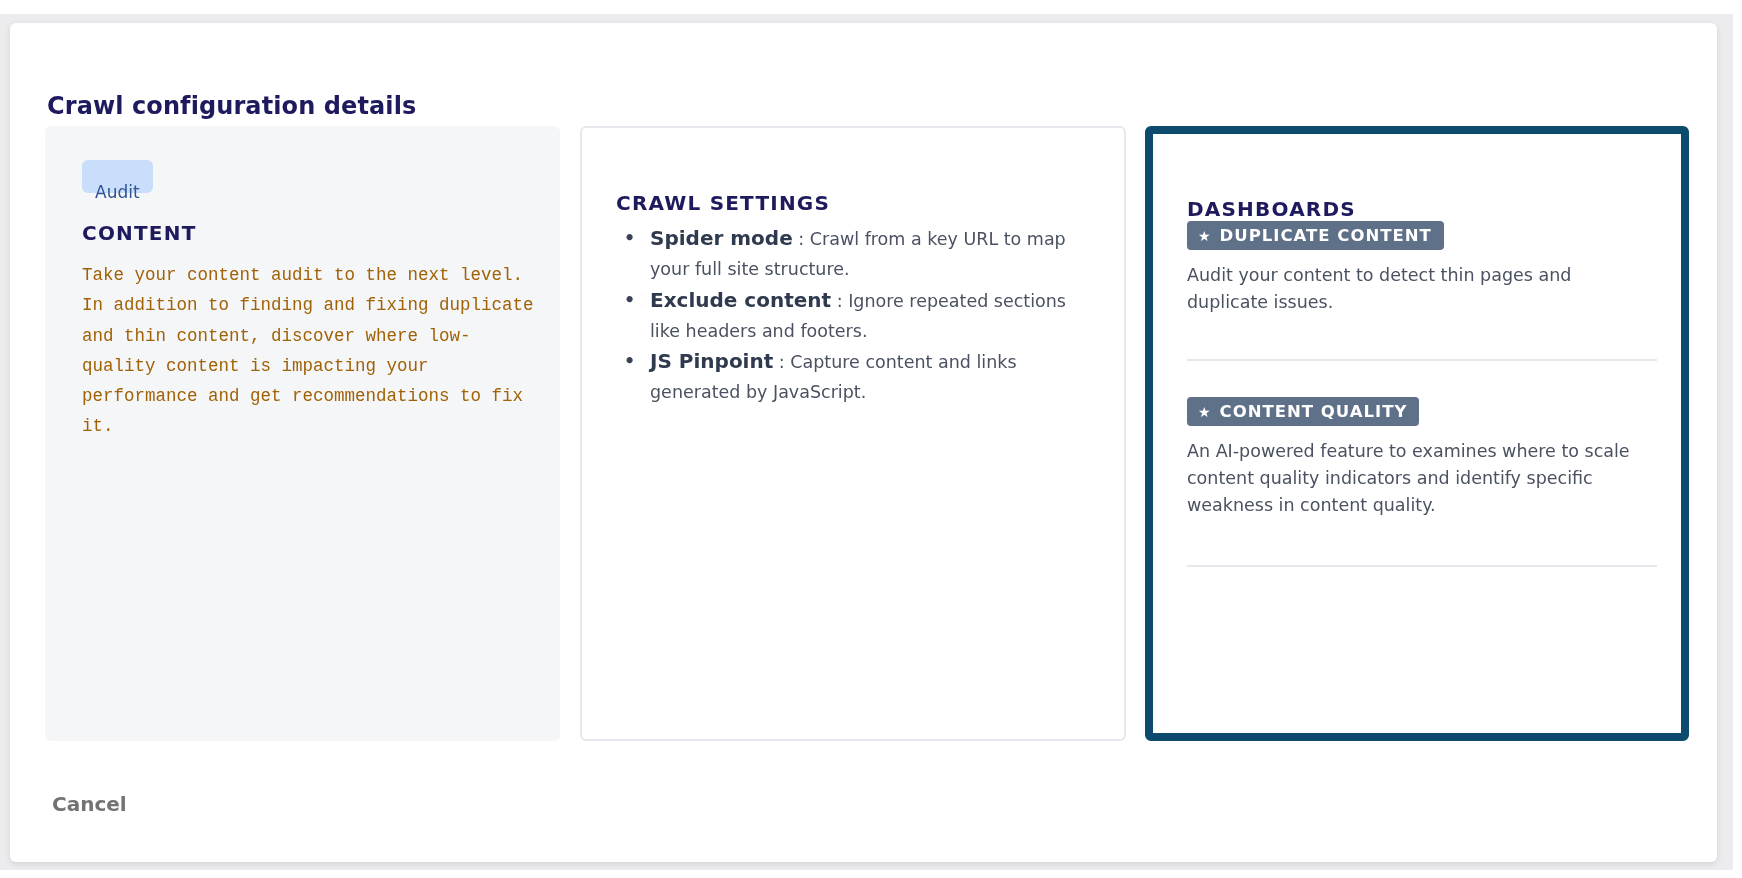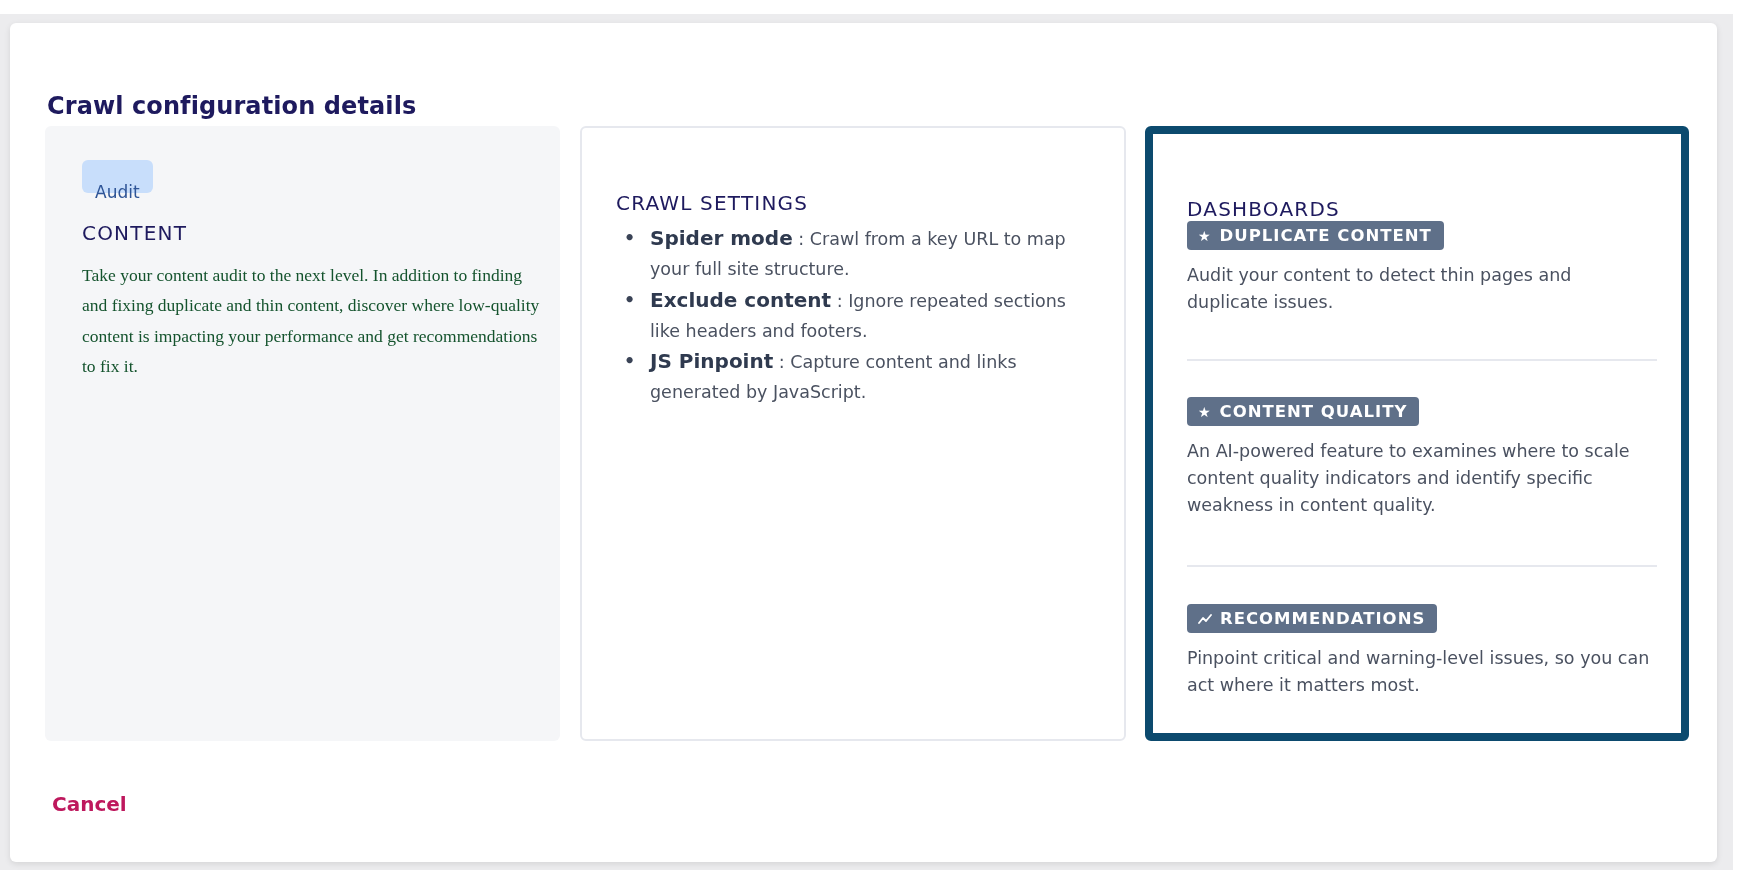--- a/index.html
+++ b/index.html
@@ -29,26 +29,26 @@
     .panel-mid  { left: 570px; width: 546px; background: #fff; border: 2px solid #e6e8ee; }
     .panel-right{ left: 1135px; width: 544px; background: #fff; border: 8px solid #0c4a6e; }
 
     .badge-audit {
       position: absolute; left: 37px; top: 34px; height: 33px; padding: 16px 13px;
       background: #c8defb; color: #2f5597; border-radius: 6px;
       font-size: 17px; line-height: 33px;
       font-family: "DejaVu Sans", sans-serif;
     }
     .heading {
-      position: absolute; font-size: 20px; font-weight: 400; color: #1e1a5e; letter-spacing: 1.2px;
+      position: absolute; font-size: 20px; font-weight: 700; color: #1e1a5e; letter-spacing: 1.2px;
       font-family: "DejaVu Sans", sans-serif;
     }
     .para {
-      position: absolute; font-size: 17.5px; line-height: 30.3px; color: #14532d;
-      font-family: Liberation Serif, serif; font-weight: 300;
+      position: absolute; font-size: 17.5px; line-height: 30.3px; color: #a16207;
+      font-family: Liberation Mono, monospace; font-weight: 300;
     }
     .panel-left .heading { left: 37px; top: 95px; }
     .panel-left .para { left: 37px; top: 134px; width: 460px; }
 
     .panel-mid .heading { left: 34px; top: 63px; }
     .bullets { position: absolute; left: 36px; top: 95px; width: 470px; list-style: none; }
     .bullets li {
       position: relative; padding-left: 32px;
       font-size: 17.5px; line-height: 30.3px; color: #4a5160;
       font-family: "DejaVu Sans", sans-serif;
@@ -66,21 +66,21 @@
     }
     .dash-badge .ico { margin-right: 8px; font-size: 14px; display: inline-flex; align-items: center; }
     .dash-text {
       margin-top: 12px; font-size: 17.5px; line-height: 27px; color: #4a5160;
       font-family: "DejaVu Sans", sans-serif;
     }
     .divider { position: absolute; left: 34px; width: 470px; height: 2px; background: #e6e8ee; }
 
     .cancel {
       position: absolute; left: 42px; top: 769px;
-      font-size: 20px; font-weight: 700; color: #be185d; cursor: pointer;
+      font-size: 20px; font-weight: 700; color: #737373; cursor: pointer;
       font-family: "DejaVu Sans", sans-serif; background: none; border: none;
     }
     .primary {
       position: absolute; left: 1329px; top: 752px; width: 343px; height: 54px;
       background: #e0508f; color: #fff; border: none; border-radius: 27px;
       font-size: 20px; font-weight: 700; cursor: pointer;
       font-family: "DejaVu Sans", sans-serif;
     }
   </style>
 </head>
@@ -128,27 +128,16 @@
     <div class="dash-item" style="top:263px;">
       <span class="dash-badge">
         <span class="ico">★</span>
         <span>CONTENT QUALITY</span>
       </span>
       <p class="dash-text">An AI-powered feature to examines where to scale content quality indicators and identify specific weakness in content quality.</p>
     </div>
 
     <div class="divider" style="top:431px;"></div>
 
-    <div class="dash-item" style="top:470px;">
-      <span class="dash-badge">
-        <span class="ico">
-          <svg width="14" height="10" viewBox="0 0 14 10">
-              <polyline points="1,9 5,4 8,7 13,1" fill="none" stroke="#fff" stroke-width="1.8" stroke-linecap="round" stroke-linejoin="round"></polyline>
-            </svg>
-        </span>
-        <span>RECOMMENDATIONS</span>
-      </span>
-      <p class="dash-text">Pinpoint critical and warning-level issues, so you can act where it matters most.</p>
-    </div>
   </section>
 
   <button class="cancel">Cancel</button>
 </div>
 
 </body></html>

